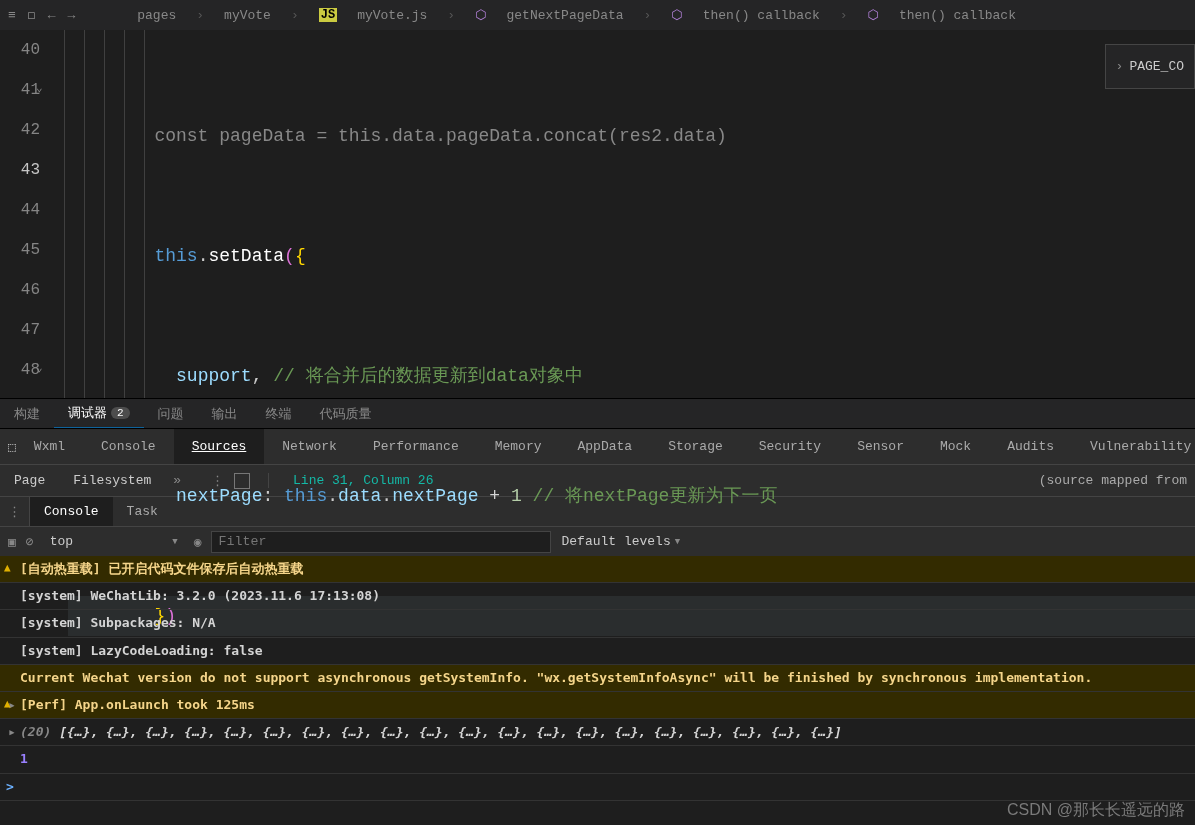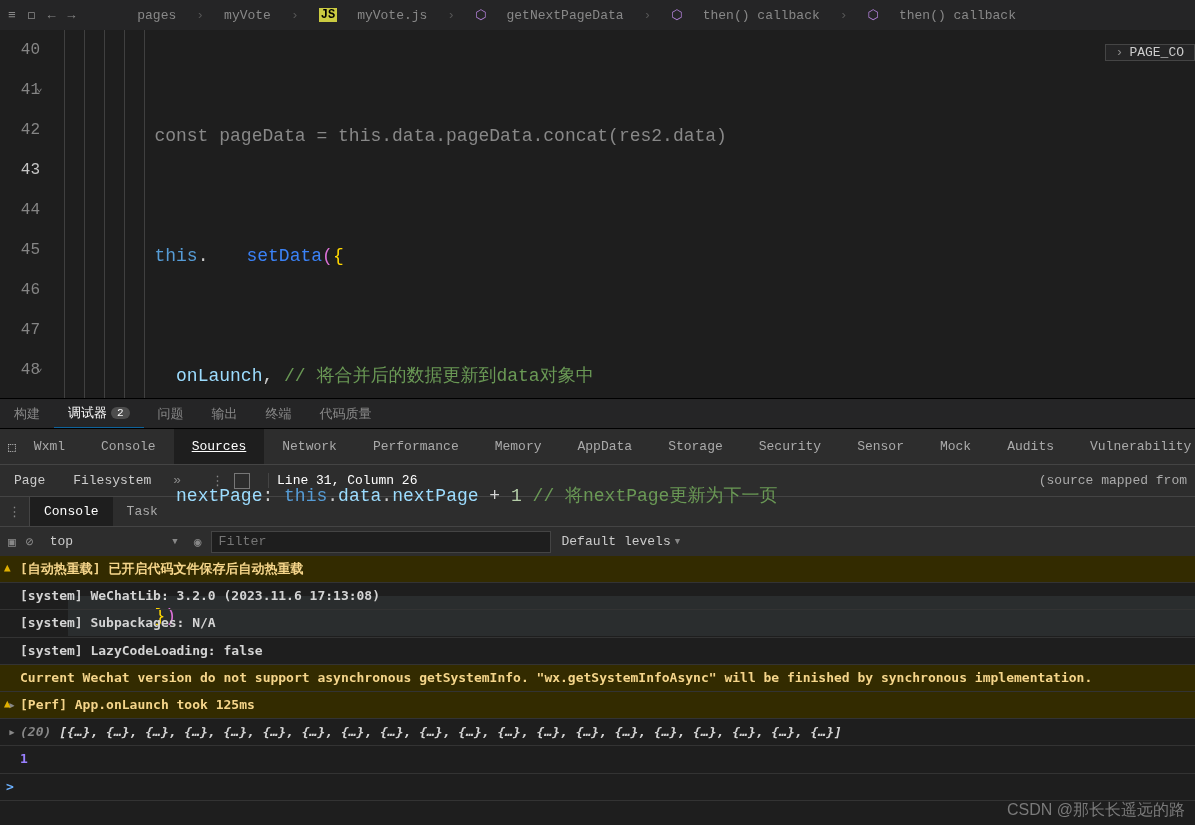--- a/index.html
+++ b/index.html
@@ -14,40 +14,40 @@
 .gutter { width:56px; background:#1e1e1e; color:#858585; text-align:right; padding-right:16px; font-size:16px; line-height:40px; user-select:none; position:relative; }
 .gutter .ln { height:40px; }
 .gutter .active { color:#c6c6c6; }
 .fold { position:absolute; left:36px; color:#888; font-size:11px; cursor:pointer; }
 .code-area { flex:1; font-size:18px; line-height:40px; white-space:pre; position:relative; padding-left:12px; }
 .code-line { height:40px; }
 .code-line.hl { background:#2a2d2e; }
 .guides { position:absolute; top:0; left:0; height:100%; }
 .guide { position:absolute; top:0; bottom:0; width:1px; background:#404040; }
 .this { color:#569cd6; }
-.fn { color:#3b82f6;margin-left:38px; }
+.fn { color:#ffffff; }
 .prop { color:#9cdcfe; }
 .brace { color:#ffd700; }
 .brace2 { color:#da70d6; }
 .num { color:#b5cea8; }
 .cmt { color:#6a9955; }
 .op { color:#d4d4d4; }
-.cursor-box { position:absolute; right:0; top:14px; background:#252526; border:1px solid #454545; padding:0 10px; color:#ccc; font-size:13px; }
+.cursor-box { position:absolute; right:0; top:14px; background:#252526; border:1px solid #454545; padding:14px 10px; color:#ccc; font-size:13px; }
 .cursor-box .chev { color:#888; margin-right:6px; }
 .mid-tabs { height:30px; background:#252526; display:flex; align-items:center; border-top:1px solid #000; font-size:13px; }
 .mid-tabs .tab { padding:0 14px; height:100%; display:flex; align-items:center; color:#888; cursor:pointer; }
 .mid-tabs .tab.active { color:#fff; border-bottom:1px solid #0e639c; }
 .mid-tabs .badge { background:#4d4d4d; border-radius:8px; padding:0 6px; font-size:11px; margin-left:4px; }
 .dev-tabs { height:36px; background:#2d2d2d; display:flex; align-items:center; border-top:1px solid #000; font-size:13px; padding:0 8px; }
 .dev-tabs .dtab { padding:0 18px; height:100%; display:flex; align-items:center; color:#aaa; cursor:pointer; }
 .dev-tabs .dtab.active { color:#fff; background:#1e1e1e;text-decoration:underline; }
 .src-bar { height:32px; background:#2d2d2d; display:flex; align-items:center; border-top:1px solid #444; font-size:13px; }
 .src-bar .stab { padding:0 14px; color:#ccc; cursor:pointer; }
 .src-bar .chev { color:#888; margin-left:8px; }
-.src-bar .pos { color:#ffffff; padding-left:8px; border-left:1px solid #444; margin-left:8px; }
+.src-bar .pos { color:#14b8a6; padding-left:24px; border-left:1px solid #444; margin-left:8px; }
 .src-bar .mapped { margin-left:auto; color:#aaa; padding-right:8px; }
 .cons-tabs { height:30px; background:#2d2d2d; display:flex; align-items:center; border-top:1px solid #444; font-size:13px; }
 .cons-tabs .ic { padding:0 8px; color:#888; border-right:1px solid #444; height:100%; display:flex; align-items:center; }
 .cons-tabs .ctab { padding:0 14px; height:100%; display:flex; align-items:center; color:#aaa; cursor:pointer; }
 .cons-tabs .ctab.active { color:#fff; background:#1e1e1e; }
 .cons-toolbar { height:30px; background:#2d2d2d; display:flex; align-items:center; border-top:1px solid #444; font-size:13px; padding:0 8px; gap:10px; }
 .cons-toolbar .ic { color:#888; cursor:pointer; }
 .cons-toolbar .scope { color:#ccc; padding:0 6px; flex:0 0 140px; display:flex; align-items:center; }
 .cons-toolbar .scope::after { content:'▼'; font-size:9px; color:#888; margin-left:auto; }
 .cons-toolbar input { background:#1e1e1e; border:1px solid #444; color:#ccc; padding:2px 6px; width:340px; height:22px; font-family:inherit; }
@@ -107,21 +107,21 @@
     <div class="ln">48</div>
   </div>
   <div class="code-area">
     <div class="guides">
       <div class="guide" style="left:8px"></div><div class="guide" style="left:28px"></div>
       <div class="guide" style="left:48px"></div><div class="guide" style="left:68px"></div>
       <div class="guide" style="left:88px"></div>
     </div>
     <div class="code-line" style="margin-top:-34px;color:#888">        const pageData = this.data.pageData.concat(res2.data)</div>
     <div class="code-line"><span>        </span><span class="this">this</span><span>.</span><span class="fn">setData</span><span class="brace2">(</span><span class="brace">{</span></div>
-    <div class="code-line"><span>          </span><span class="prop">onLaunch</span><span>, </span><span class="cmt">// 将合并后的数据更新到data对象中</span></div>
+    <div class="code-line"><span>          </span><span class="prop">support</span><span>, </span><span class="cmt">// 将合并后的数据更新到data对象中</span></div>
     <div class="code-line"><span>          </span><span class="prop">nextPage</span><span>: </span><span class="this">this</span><span>.</span><span class="prop">data</span><span>.</span><span class="prop">nextPage</span><span class="op"> + </span><span class="num">1</span><span> </span><span class="cmt">// 将nextPage更新为下一页</span></div>
     <div class="code-line hl"><span>        </span><span class="brace">}</span><span class="brace2">)</span></div>
     
     
     
     
   </div>
   <div class="cursor-box"><span class="chev">›</span><span>PAGE_CO</span></div>
 </div>
 

